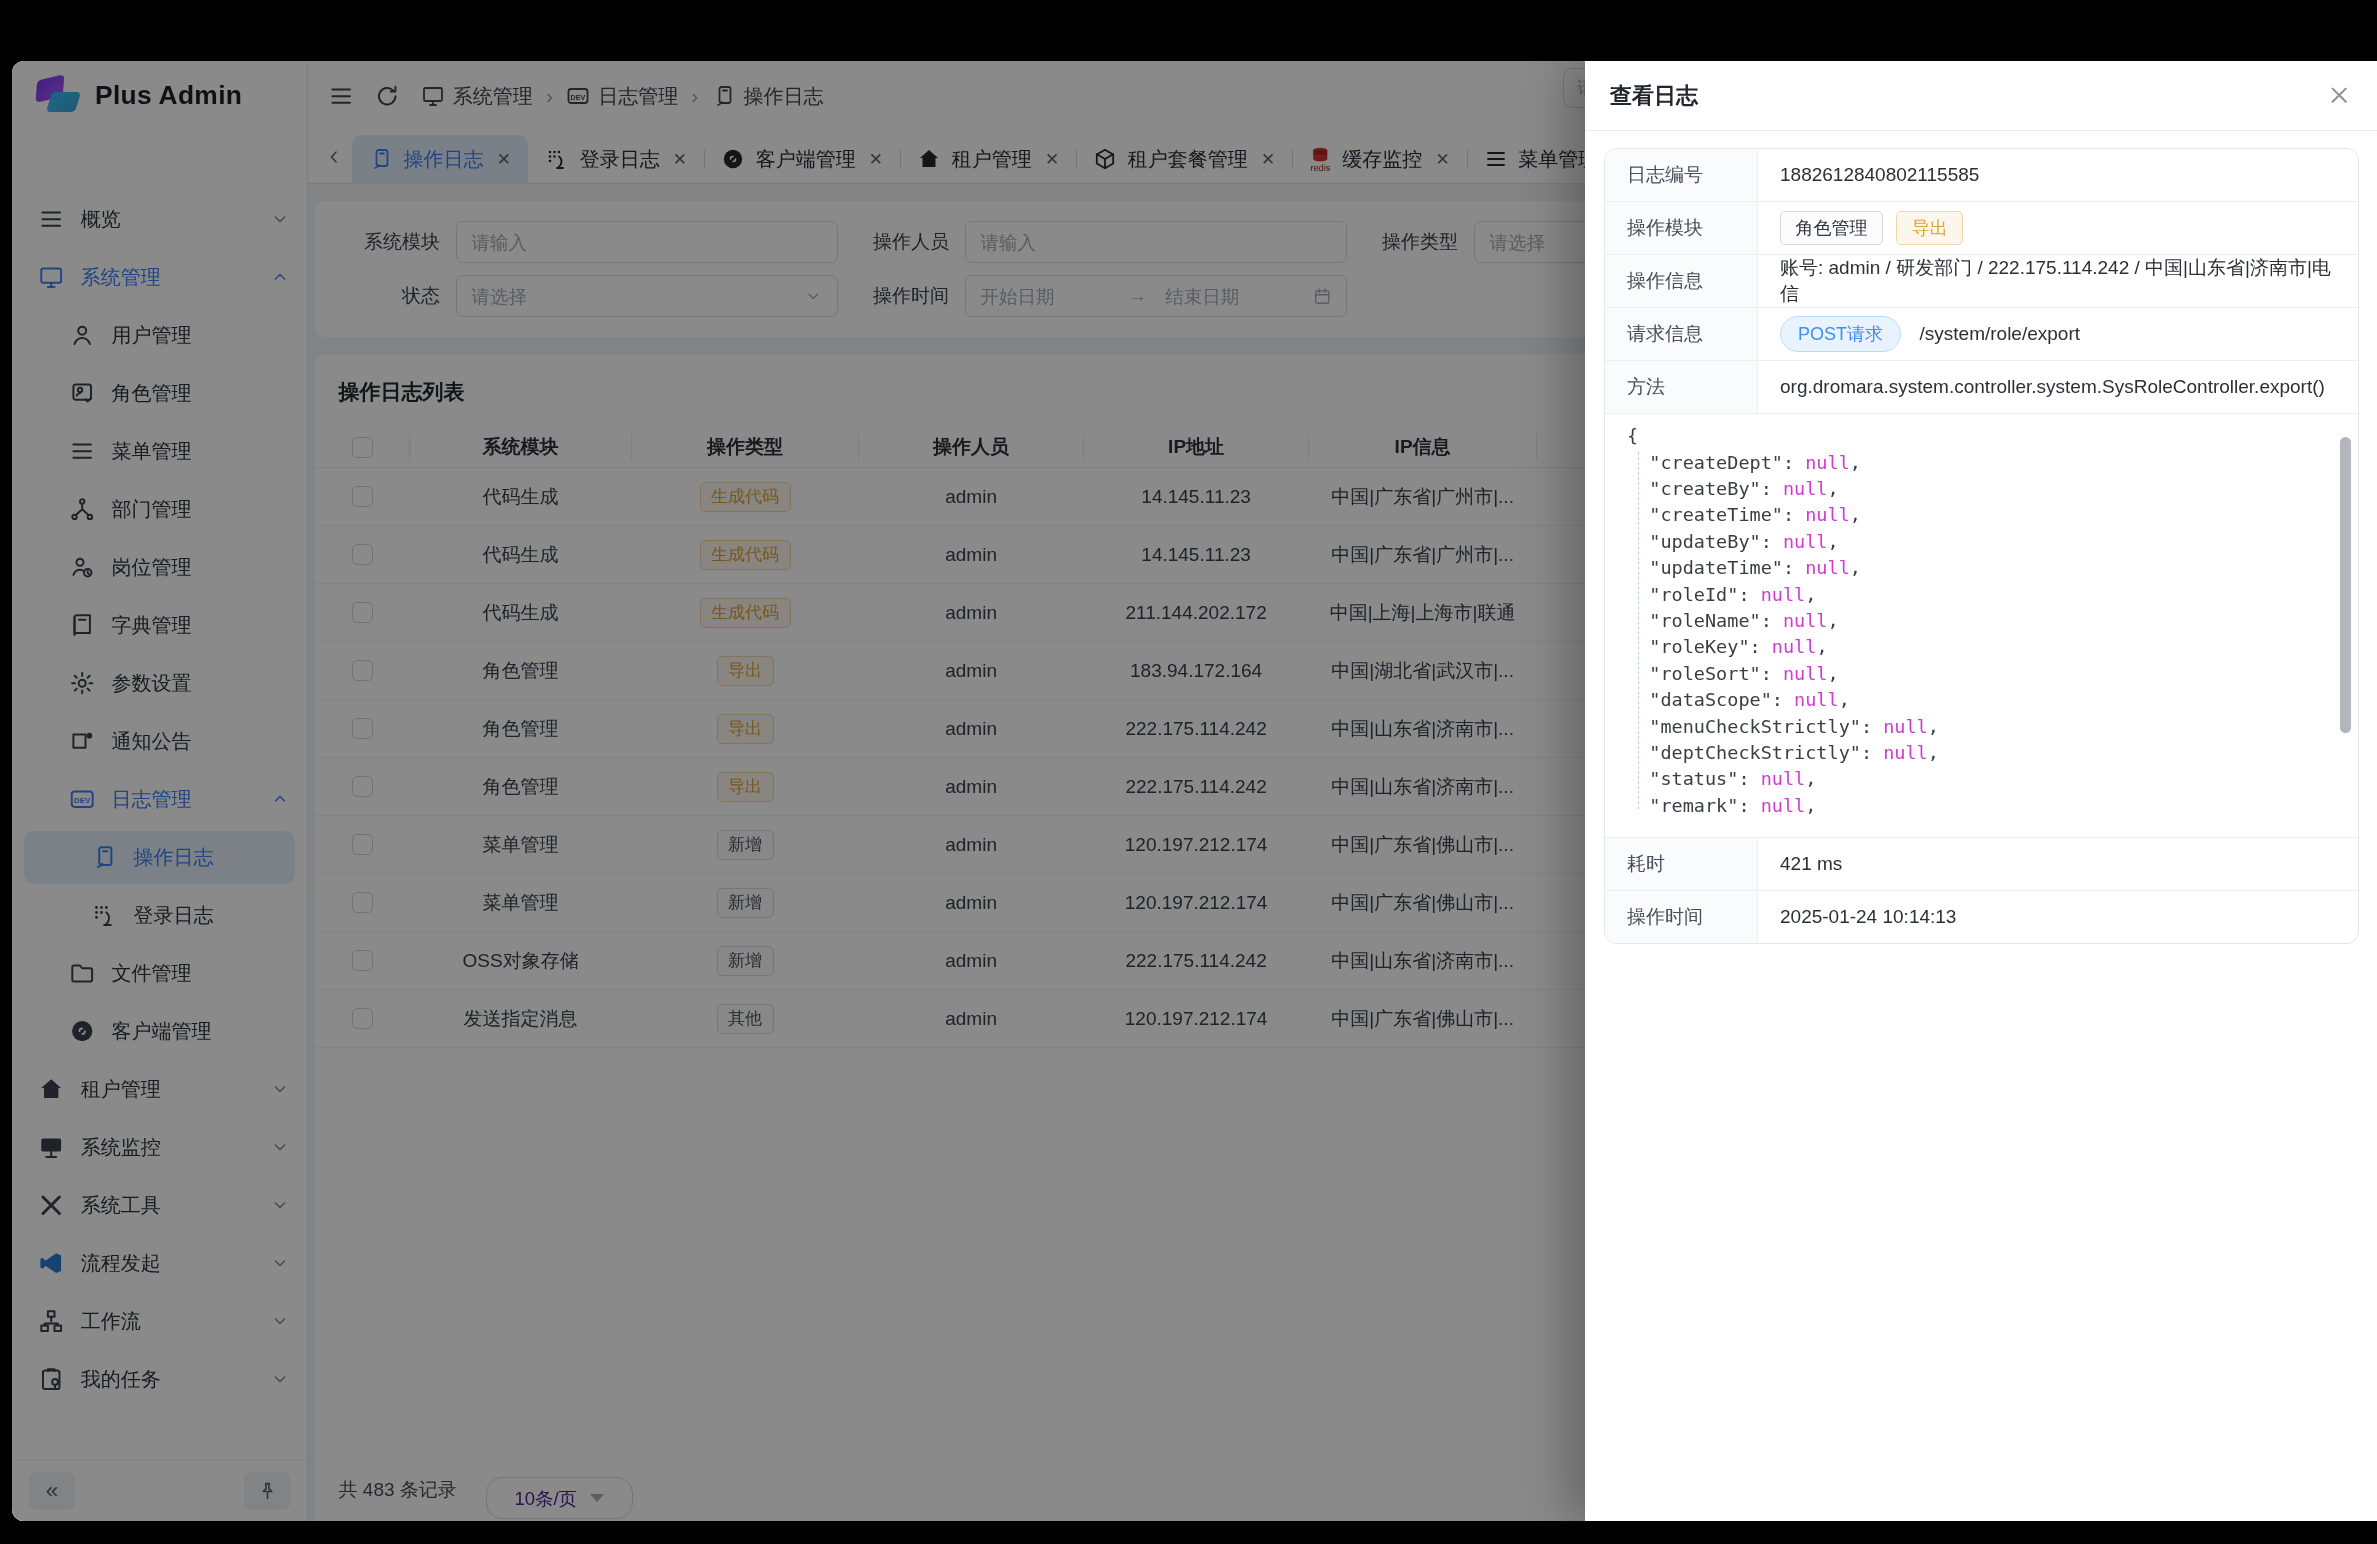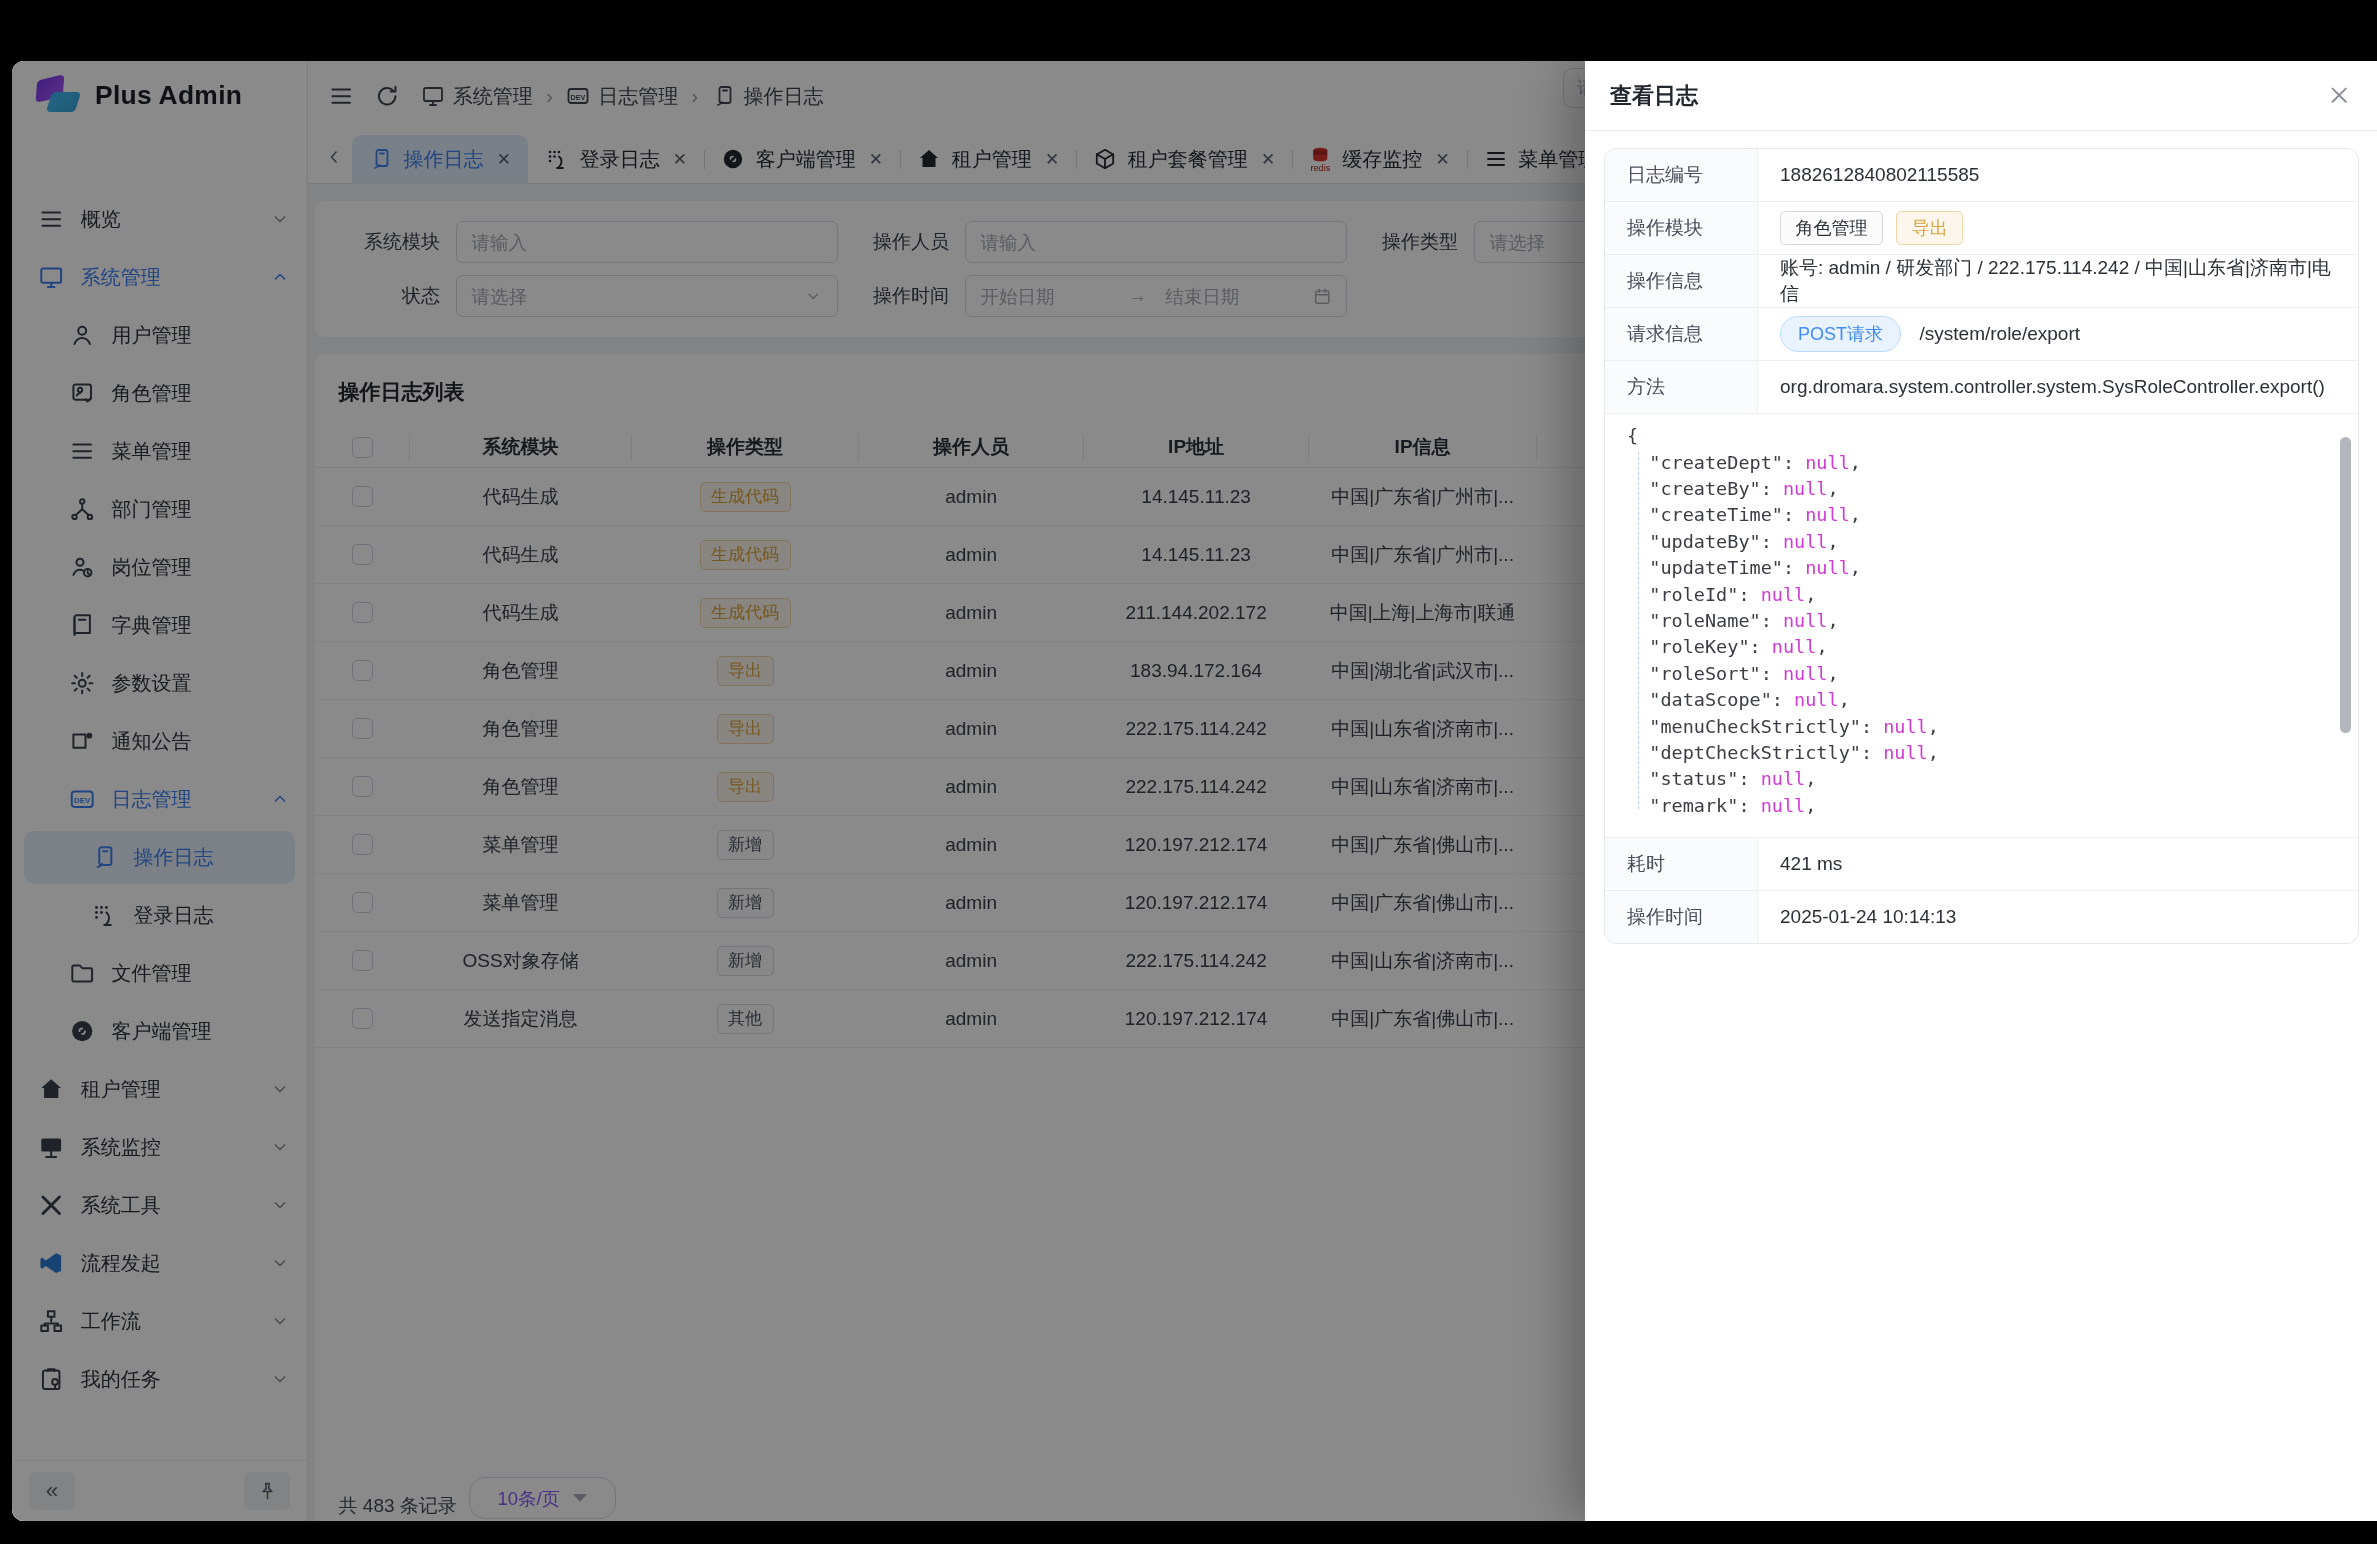--- a/index.html
+++ b/index.html
@@ -96,24 +96,24 @@
   .thead { display:flex; height:41px; border-bottom:0.7px solid #e9ebef; }
   .th { display:flex; align-items:center; justify-content:center; font-size:19px; font-weight:700;
         color:#2b3038; position:relative; }
   .th::after { content:""; position:absolute; right:0; top:7.3px; width:0.7px; height:26.4px; background:#e7e9ed; }
   .tr { display:flex; height:58px; align-items:center; border-bottom:0.7px solid #eef0f3; }
   .td { display:flex; align-items:center; justify-content:center; font-size:19px; color:#3a404a; }
   .checkbox { width:21px; height:21px; border:1.3px solid #ccd1d9; border-radius:5.3px; background:#fff; cursor:pointer; }
   .tag { height:30px; padding:0 10.6px; border-radius:5.3px; font-size:17px; display:inline-flex; align-items:center; }
   .tag.warning { background:#fdf6ec; border:0.7px solid #f0d6a6; color:#d9a33c; }
   .tag.info { background:#fbfbfc; border:0.7px solid #d6d9de; color:#4d545f; }
-  .pagination { position:absolute; left:24px; top:1123px; display:flex; align-items:flex-end; gap:12px; }
+  .pagination { position:absolute; left:24px; top:1123px; display:flex; align-items:flex-start; gap:29px; }
   .pg-total { font-size:19px; color:#474d58; }
   .page-size { width:147px; height:42px; border:1.3px solid #d8dbe1; border-radius:16px; display:flex;
-               align-items:center; justify-content:center; gap:13.2px; font-size:18.5px; color:#8b5cf6; cursor:pointer; }
+               align-items:center; justify-content:center; gap:13.2px; font-size:18.5px; color:#4c1d95; cursor:pointer; }
   .caret-down { width:0; height:0; border-left:7.3px solid transparent; border-right:7.3px solid transparent;
                 border-top:8.6px solid #a9adb5; }
 
   
   .overlay { position:absolute; left:0; top:0; width:1573px; height:1460px; background:rgba(0,0,0,.46); z-index:40; }
   .drawer { position:absolute; left:1573px; top:0; width:792px; height:1460px; background:#fff; z-index:50;
             box-shadow:-16px 0 46px rgba(0,0,0,.28); }
   .drawer-header { height:70px; display:flex; align-items:center; padding:0 25px; border-bottom:0.7px solid #e8eaee; }
   .drawer-title { font-size:22px; font-weight:600; color:#22262d; }
   .drawer-close { margin-left:auto; width:26.4px; height:26.4px; color:#8b9099; cursor:pointer; }

